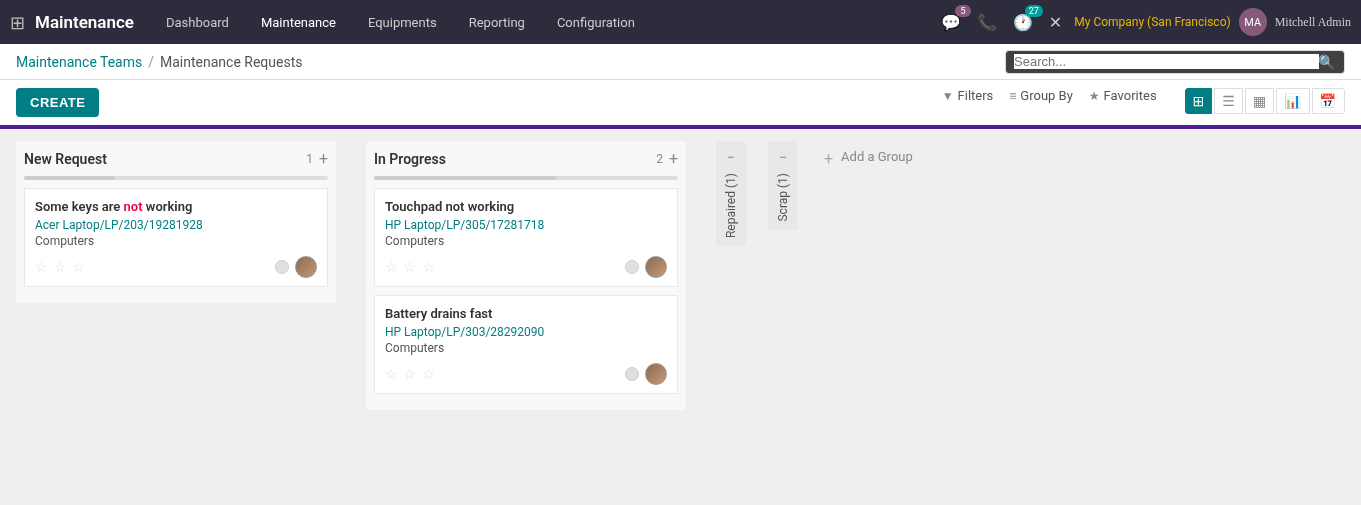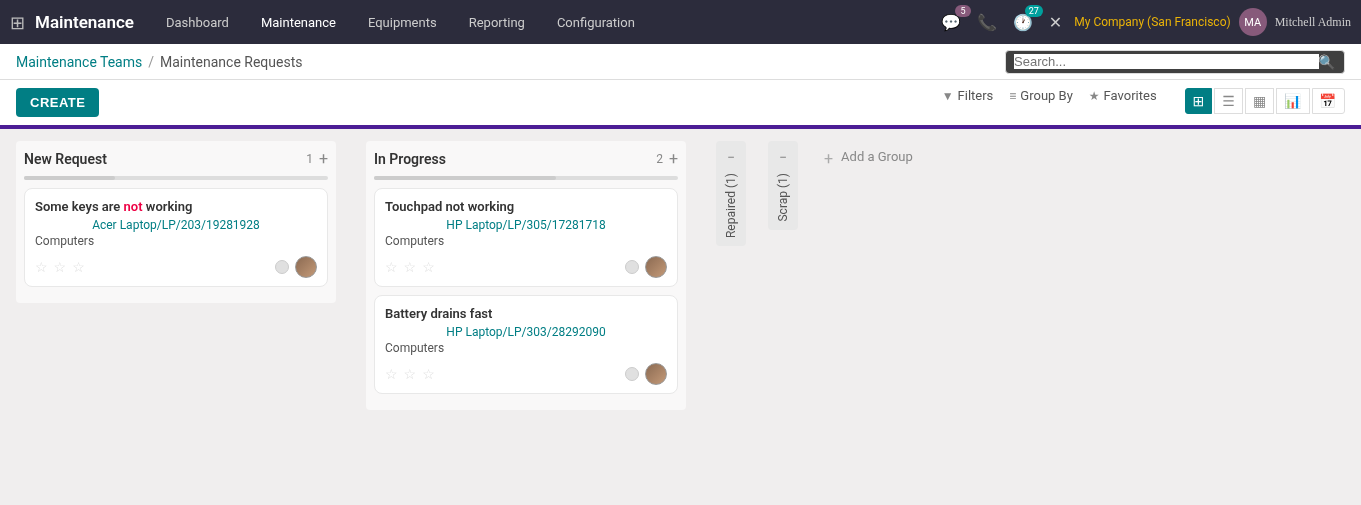--- a/index.html
+++ b/index.html
@@ -99,28 +99,28 @@
     }
     .column-title { font-size: 14px; font-weight: 600; color: #333; flex: 1; }
     .column-add { color: #888; cursor: pointer; font-size: 16px; }
     .column-progress { height: 4px; background: #ddd; border-radius: 2px; margin-bottom: 8px; position: relative; }
     .column-progress-bar { height: 100%; background: #ccc; border-radius: 2px; }
     .column-count { color: #888; font-size: 12px; min-width: 16px; text-align: right; }
 
     .kanban-card {
       background: #fff;
       border: 1px solid #e8e8e8;
-      border-radius: 8px;
+      border-radius: 1px;
       padding: 10px 10px 8px;
       margin-bottom: 8px;
       cursor: pointer;
     }
     .card-title { font-size: 13px; font-weight: 600; color: #333; margin-bottom: 4px; }
     .card-title .not { color: #e04; }
-    .card-link { color: #017e84; font-size: 12px; margin-bottom: 2px; cursor: pointer; text-align: center; }
+    .card-link { color: #017e84; font-size: 12px; margin-bottom: 2px; cursor: pointer; }
     .card-category { color: #555; font-size: 12px; margin-bottom: 8px; }
     .card-footer { display: flex; align-items: center; gap: 6px; }
     .star { color: #ddd; font-size: 14px; cursor: pointer; }
     .card-status-dot { width: 14px; height: 14px; border-radius: 50%; border: 1px solid #ccc; background: #e0e0e0; margin-left: auto; cursor: pointer; }
 
     
     .kanban-column-collapsed {
       background: #e8e8e8;
       border-radius: 4px;
       width: 30px;

